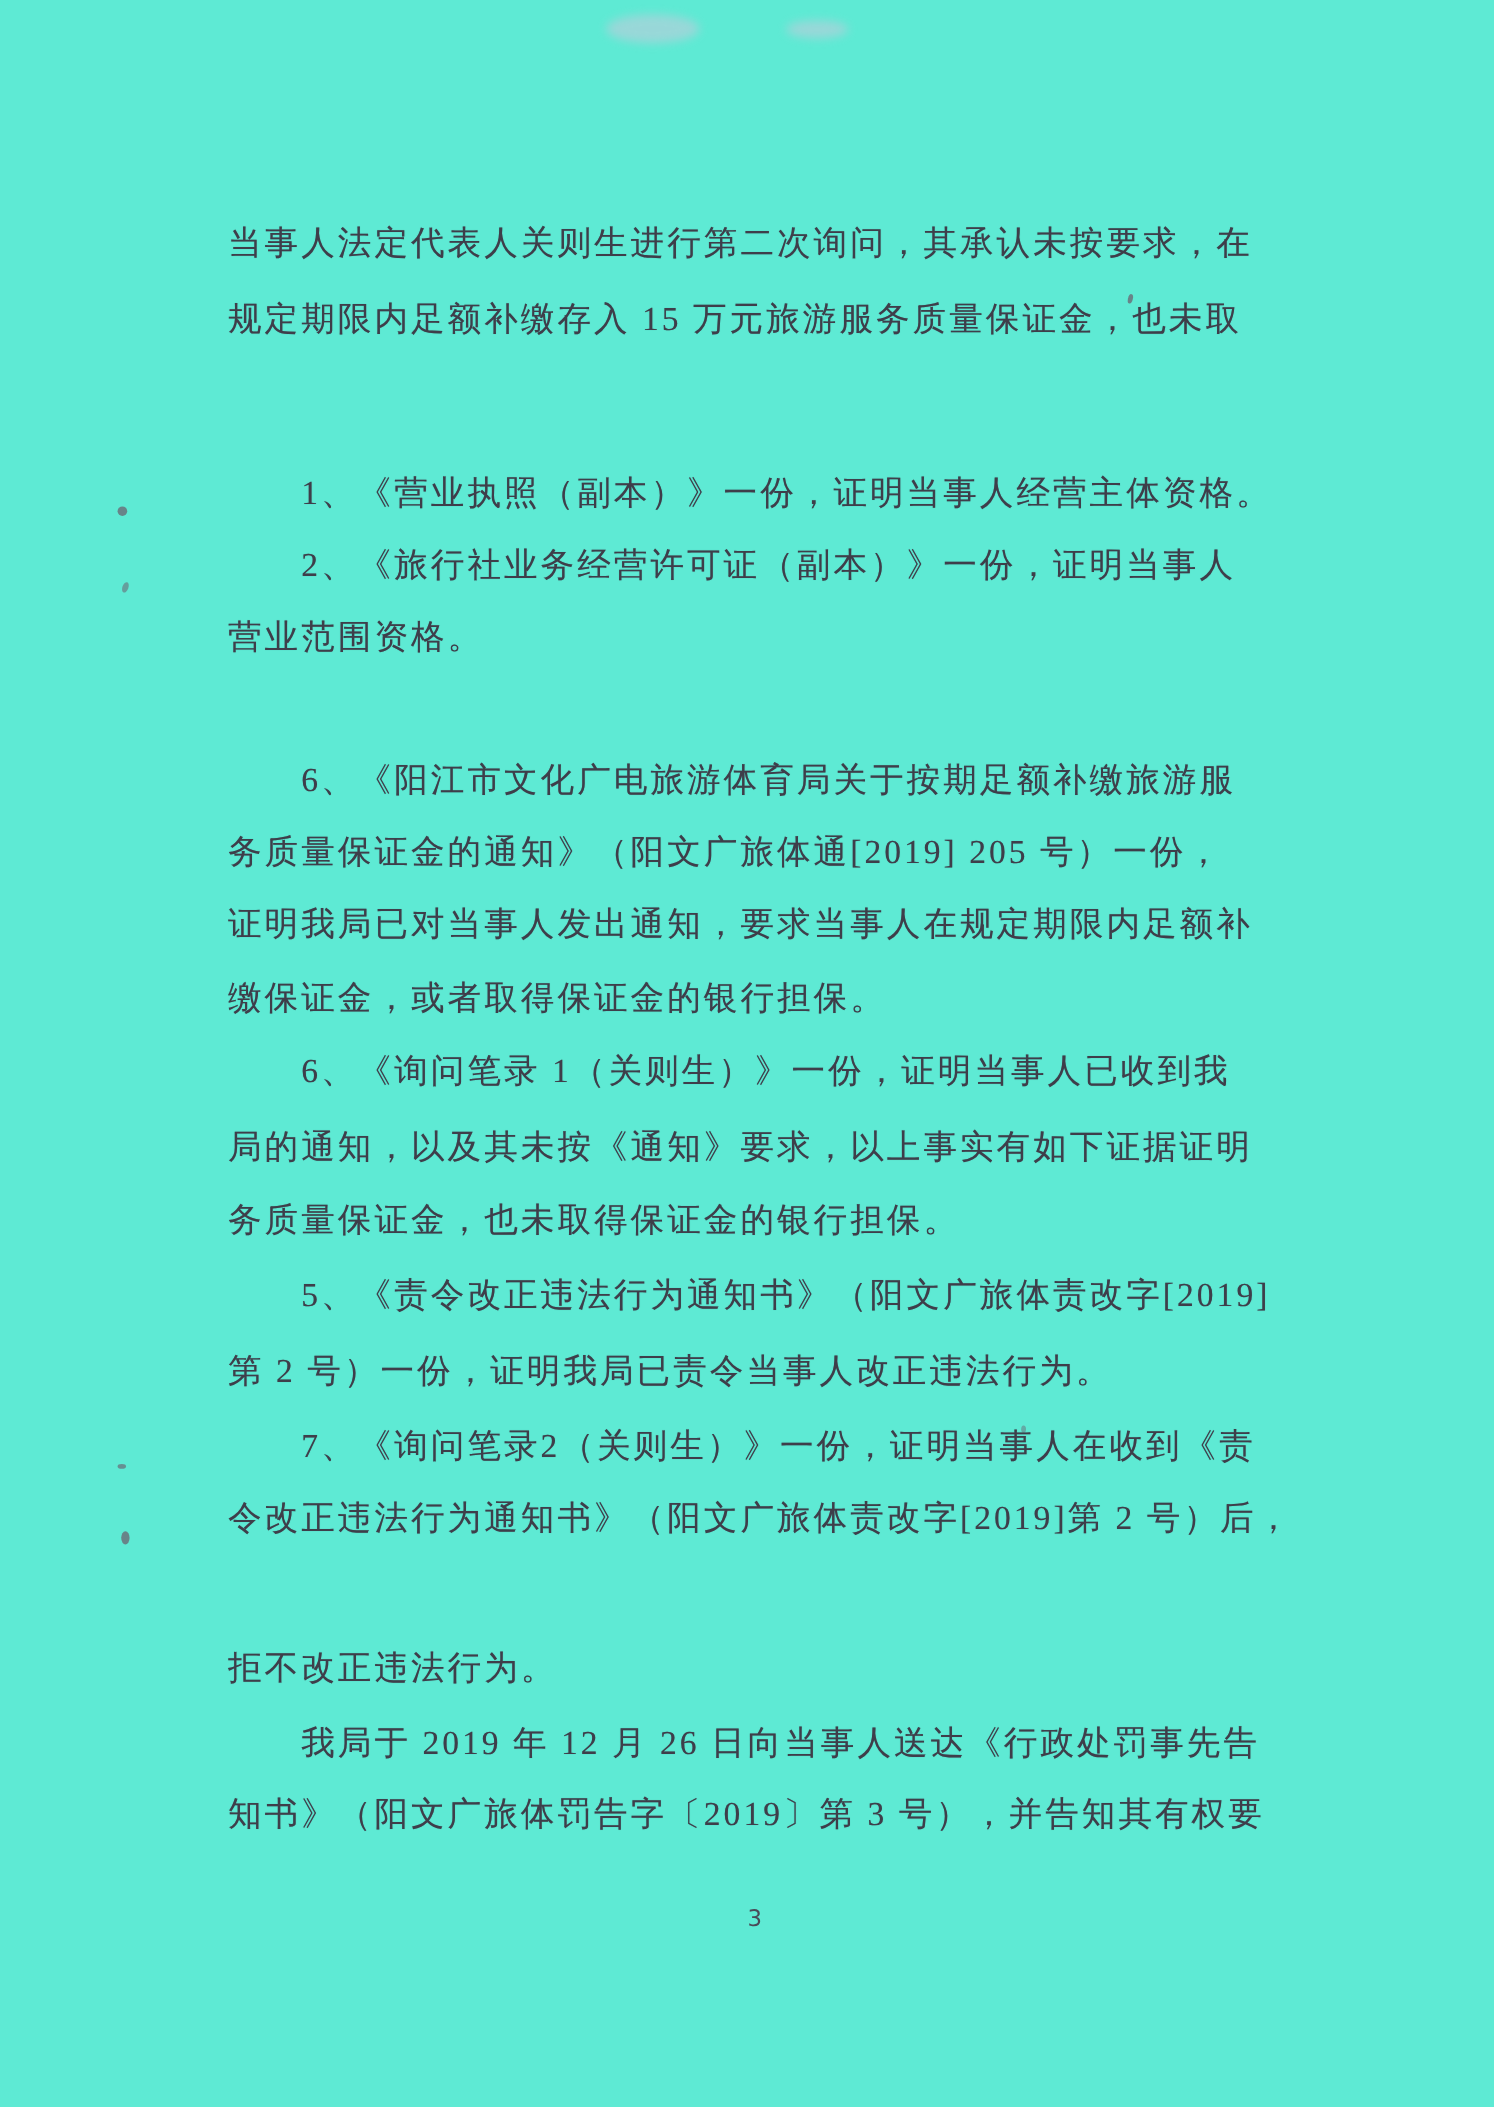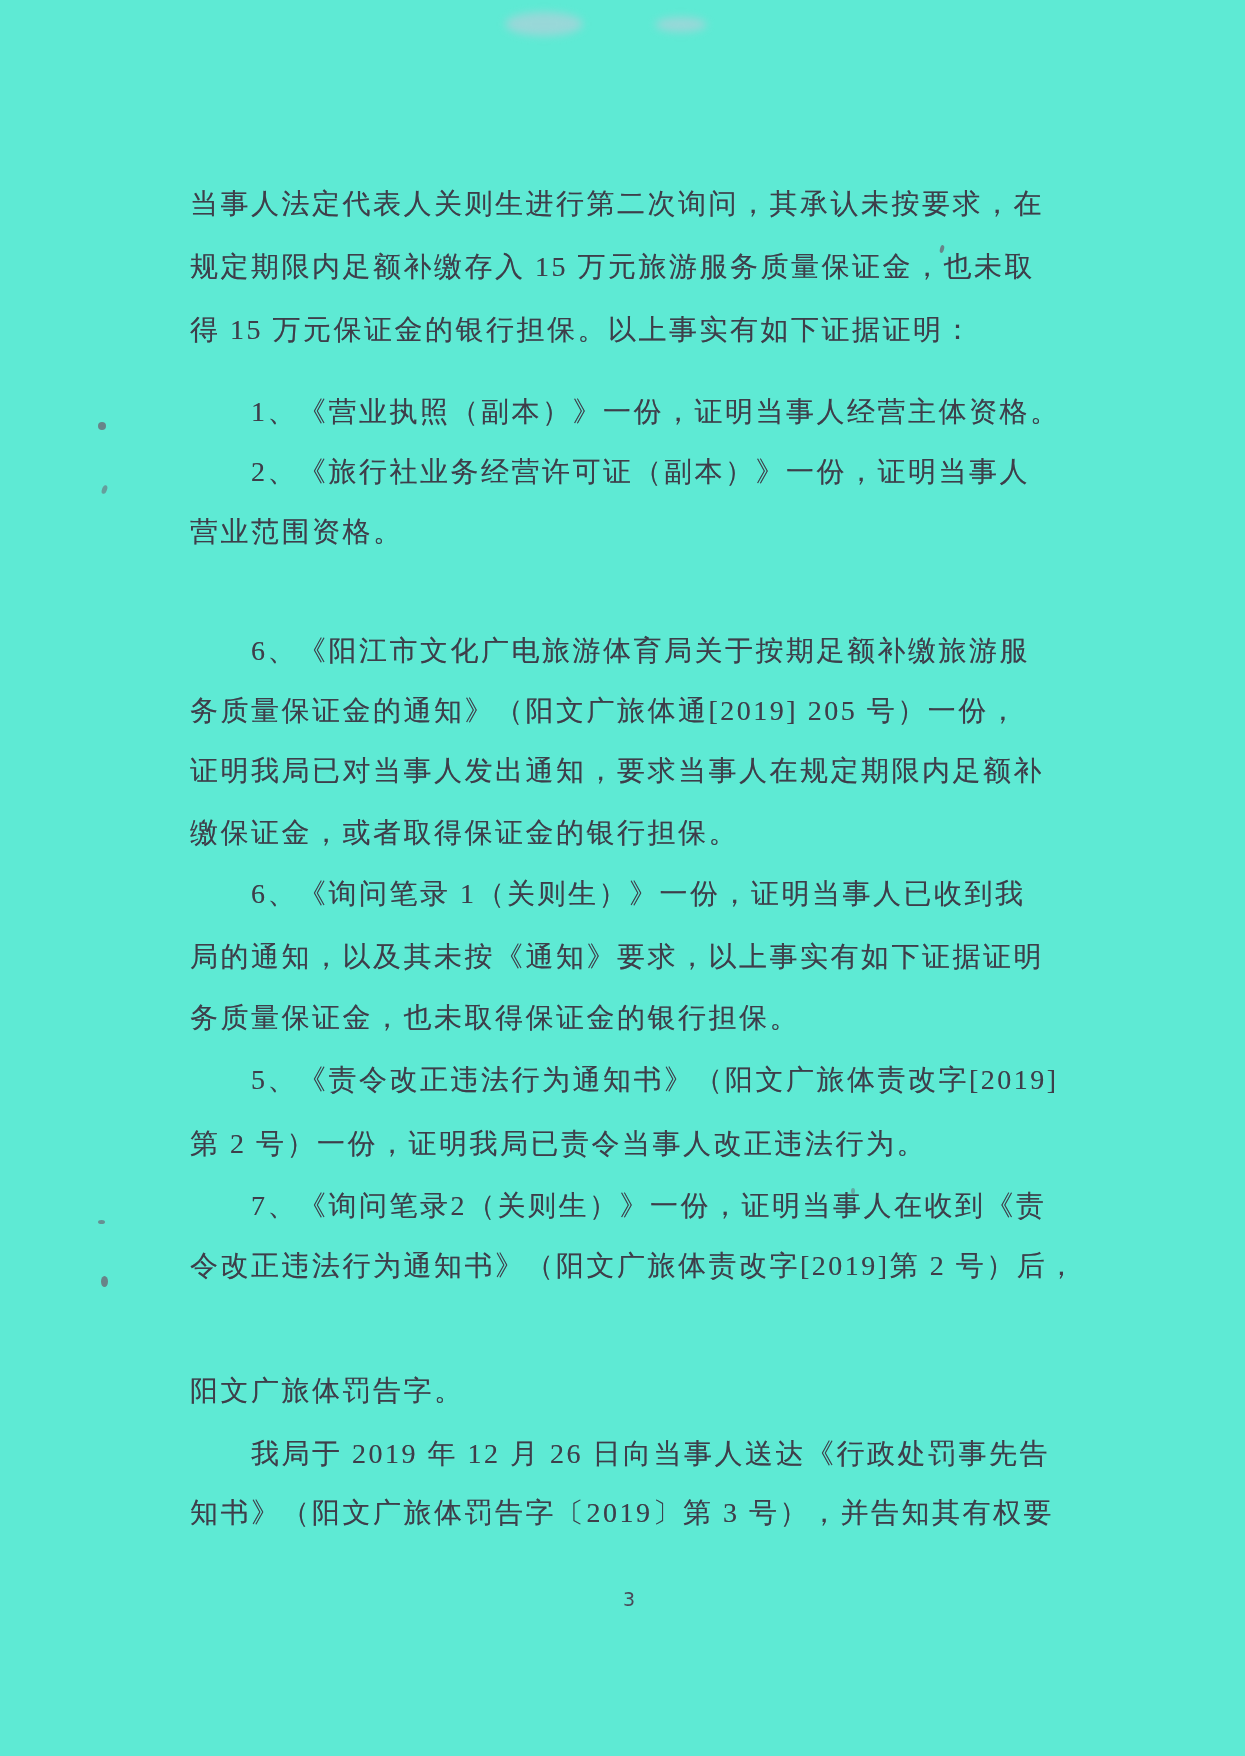--- a/index.html
+++ b/index.html
@@ -72,34 +72,33 @@
   <div class="smudge s2"></div>
   <div class="speck k1"></div>
   <div class="speck k2"></div>
   <div class="speck k3"></div>
   <div class="speck k4"></div>
   <div class="speck k5"></div>
   <div class="speck k6"></div>
 
   <div class="line" style="top:187px">当事人法定代表人关则生进行第二次询问，其承认未按要求，在</div>
   <div class="line" style="top:250px">规定期限内足额补缴存入 15 万元旅游服务质量保证金，也未取</div>
-  <div class="line" style="top:313px">得 15 万元保证金的银行担保。以上事实有如下证据证明：</div>
   <div class="line indent" style="top:395px">1、《营业执照（副本）》一份，证明当事人经营主体资格。</div>
   <div class="line indent" style="top:455px">2、《旅行社业务经营许可证（副本）》一份，证明当事人</div>
   <div class="line" style="top:515px">营业范围资格。</div>
   <div class="line indent" style="top:634px">6、《阳江市文化广电旅游体育局关于按期足额补缴旅游服</div>
   <div class="line" style="top:694px">务质量保证金的通知》（阳文广旅体通[2019] 205 号）一份，</div>
   <div class="line" style="top:754px">证明我局已对当事人发出通知，要求当事人在规定期限内足额补</div>
   <div class="line" style="top:816px">缴保证金，或者取得保证金的银行担保。</div>
   <div class="line indent" style="top:877px">6、《询问笔录 1（关则生）》一份，证明当事人已收到我</div>
   <div class="line" style="top:940px">局的通知，以及其未按《通知》要求，以上事实有如下证据证明</div>
   <div class="line" style="top:1001px">务质量保证金，也未取得保证金的银行担保。</div>
   <div class="line indent" style="top:1063px">5、《责令改正违法行为通知书》（阳文广旅体责改字[2019]</div>
   <div class="line" style="top:1127px">第 2 号）一份，证明我局已责令当事人改正违法行为。</div>
   <div class="line indent" style="top:1189px">7、《询问笔录2（关则生）》一份，证明当事人在收到《责</div>
   <div class="line" style="top:1249px">令改正违法行为通知书》（阳文广旅体责改字[2019]第 2 号）后，</div>
-  <div class="line" style="top:1374px">阳文广旅体罚告字。</div>
+  <div class="line" style="top:1374px">拒不改正违法行为。</div>
   <div class="line indent" style="top:1437px">我局于 2019 年 12 月 26 日向当事人送达《行政处罚事先告</div>
   <div class="line" style="top:1496px">知书》（阳文广旅体罚告字〔2019〕第 3 号），并告知其有权要</div>
 
   <div class="page-number">3</div>
 
 </div>
 
 </body></html>

